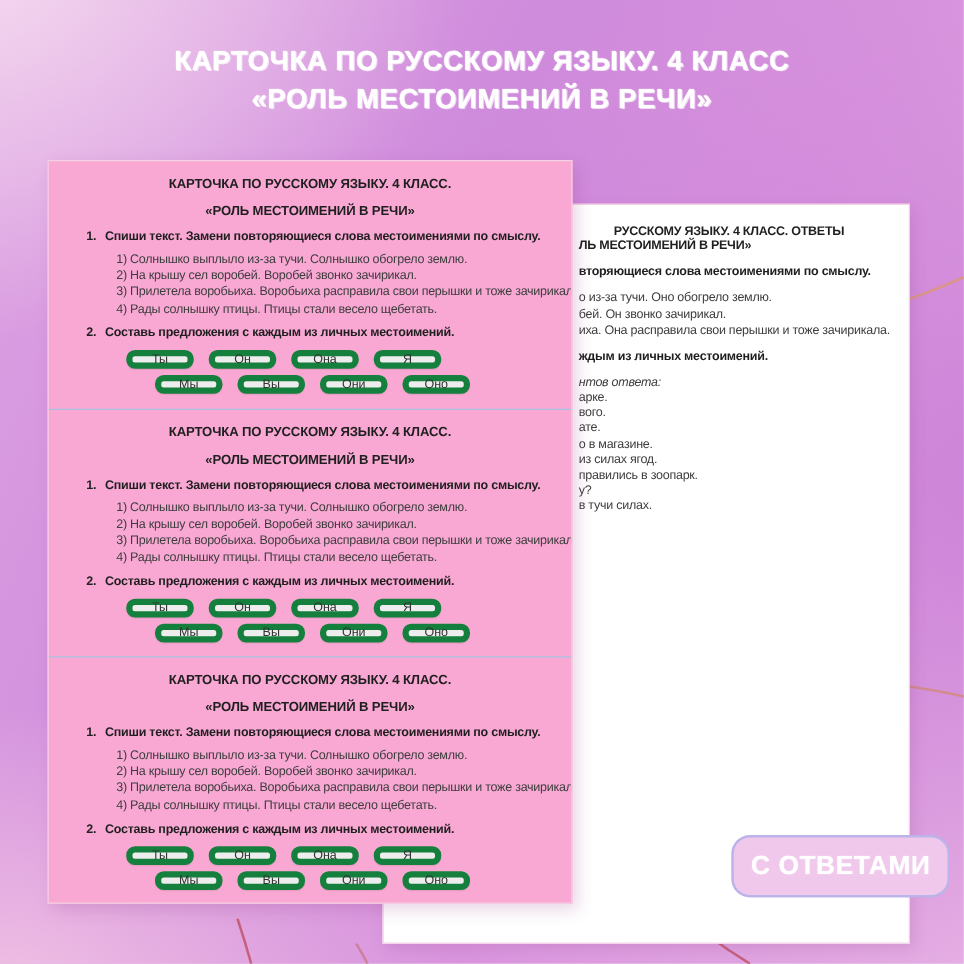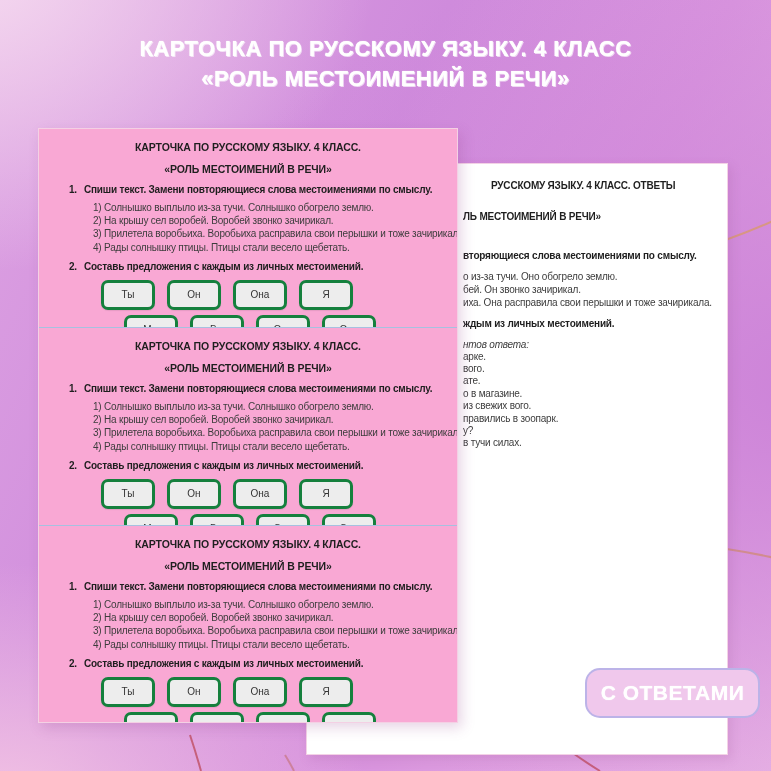--- a/index.html
+++ b/index.html
@@ -30,22 +30,22 @@
     position:absolute; left:306px; top:163px; width:422px; height:592px;
     background:#ffffff; z-index:1;
     border:1px solid #f3d2e6;
     box-shadow:3px 4px 10px rgba(150,70,140,.18);
     overflow:hidden;
   }
   .ans-content {
     position:absolute; left:156px; top:16px; right:4px;
     color:#3d3d3d; font-size:10px; letter-spacing:-.2px; white-space:nowrap;
   }
-  .a-title   { font-weight:bold; color:#1f1f1f; margin-bottom:20px;padding-left:28px; }
-  .a-subtitle{ font-weight:bold; color:#1f1f1f; margin-bottom:28px; }
+  .a-title   { font-weight:bold; color:#1f1f1f; margin-bottom:0;padding-left:28px; }
+  .a-subtitle{ font-weight:bold; color:#1f1f1f; margin-bottom:10px; }
   .a-task    { font-weight:bold; color:#1f1f1f; margin-bottom:9px; }
   .a-item    { line-height:13.2px; }
   .a-task2   { margin-top:8px; }
   .a-ex-label{ font-style:italic; margin-top:4px; line-height:13px; }
   .a-example { line-height:12.4px; }
 
   
   .worksheet-card {
     position:absolute; left:38px; top:128px; width:420px; height:595px;
     background:#f9a8d4; z-index:2;
@@ -65,23 +65,23 @@
             letter-spacing:-.2px; white-space:nowrap; }
   .s-num  { display:inline-block; width:15px; }
   .s-items{ margin:6px 0 0 54px; }
   .s-item { font-size:10px; color:#3d3d3d; line-height:13.2px; letter-spacing:-.2px;
             white-space:nowrap; }
   .s-task.t2 { margin-top:7px; }
 
   .chips { display:flex; gap:12px; margin:8px 0 0 62px; }
   .chips.row2 { margin:5px 0 0 85px; }
   .chip {
-    display:inline-flex; width:54px; height:30px;
+    display:inline-flex; width:54px; height:15px;
     align-items:center; justify-content:center;
-    background:#ededed; border:3px solid #15803d; border-radius:7px;
+    background:#ededed; border:5px solid #15803d; border-radius:7px;
     font-size:10px; color:#333;
     box-shadow:0 1px 1px rgba(0,0,0,.08);
   }
 
   
   .badge {
     position:absolute; left:585px; top:668px; width:175px; height:50px; z-index:3;
     background:#f0c8ec; border:2px solid rgba(160,168,230,.65); border-radius:15px;
     display:flex; align-items:center; justify-content:center;
     color:#ffffff; font-weight:bold; font-size:21px; letter-spacing:.5px;
@@ -111,21 +111,21 @@
     <div class="a-task">вторяющиеся слова местоимениями по смыслу.</div>
     <div class="a-item">о из-за тучи. Оно обогрело землю.</div>
     <div class="a-item">бей. Он звонко зачирикал.</div>
     <div class="a-item">иха. Она расправила свои перышки и тоже зачирикала.</div>
     <div class="a-task a-task2">ждым из личных местоимений.</div>
     <div class="a-ex-label">нтов ответа:</div>
     <div class="a-example">арке.</div>
     <div class="a-example">вого.</div>
     <div class="a-example">ате.</div>
     <div class="a-example">о в магазине.</div>
-    <div class="a-example">из свежих вого.</div>
+    <div class="a-example">из силах ягод.</div>
     <div class="a-example">правились в зоопарк.</div>
     <div class="a-example">у?</div>
     <div class="a-example">в тучи силах.</div>
   </div>
 </aside>
 
 <main class="worksheet-card">
 
   <section class="sheet-section">
     <div class="s-title">КАРТОЧКА ПО РУССКОМУ ЯЗЫКУ. 4 КЛАСС.</div>

